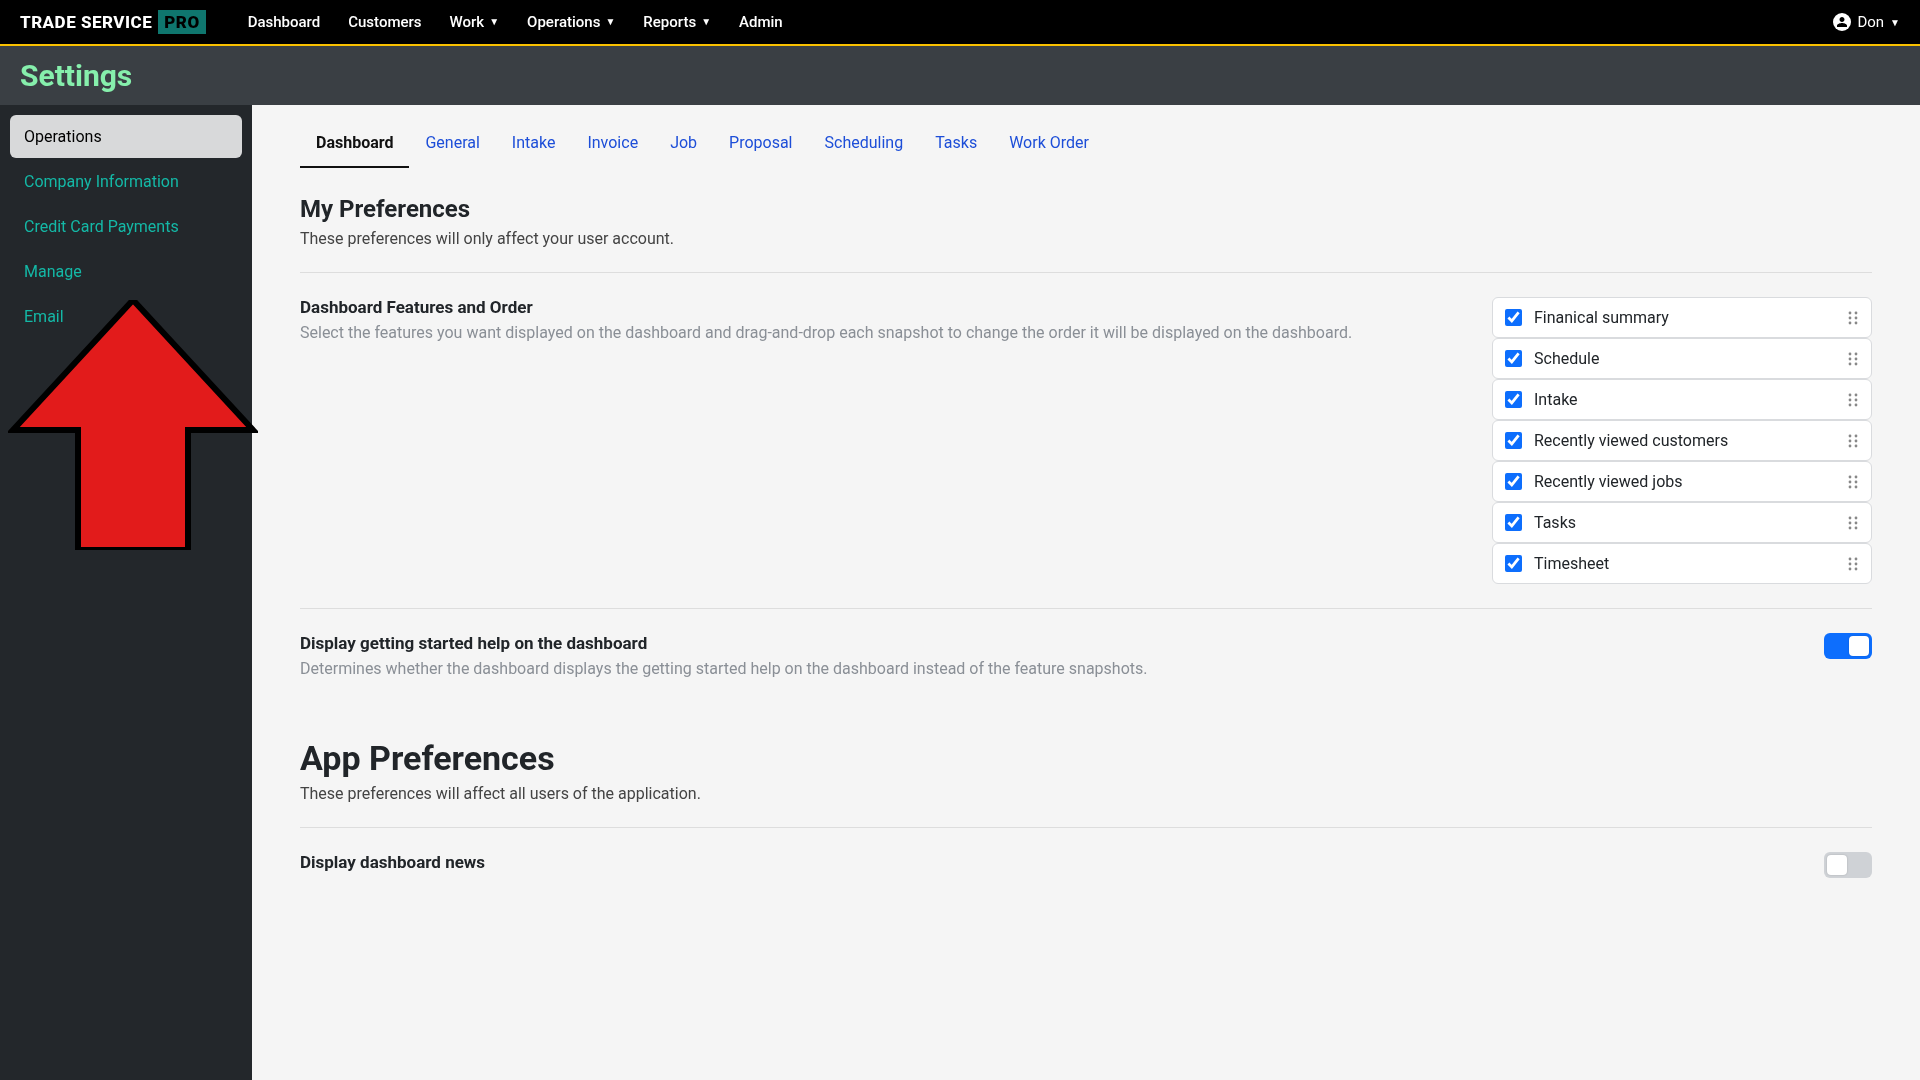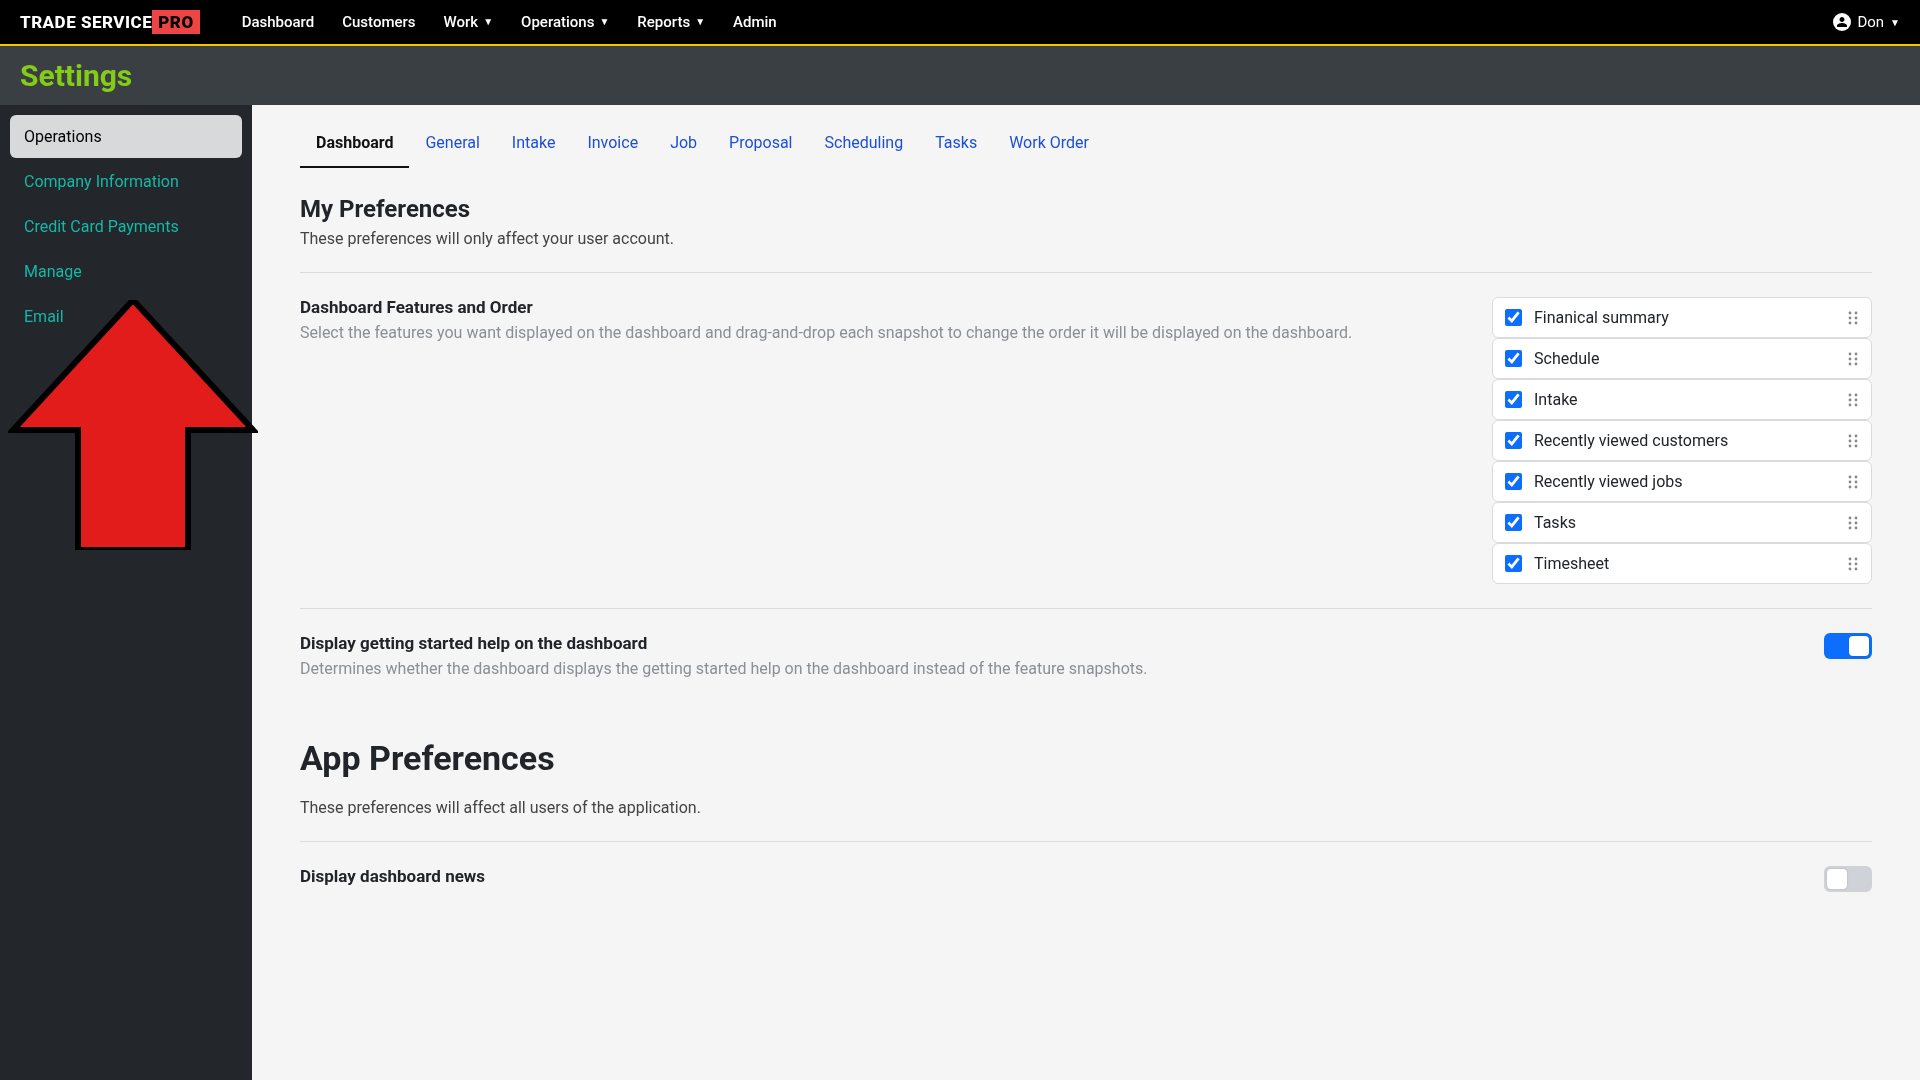--- a/index.html
+++ b/index.html
@@ -1,30 +1,30 @@
 <!DOCTYPE html>
 <html><head>
 <meta charset="utf-8">
 <style>
 * { margin: 0; padding: 0; box-sizing: border-box; }
 body { font-family: -apple-system, "Segoe UI", Roboto, Arial, sans-serif; background: #f5f5f5; color: #212529; overflow-x: hidden; }
 
 
 .topnav { background: #000; height: 46px; display: flex; align-items: center; padding: 0 20px; position: relative; border-bottom: 2px solid #f9c000; }
-.logo { display: flex; align-items: center; font-weight: 800; letter-spacing: 0.5px; font-size: 17px; color: #fff; }
-.logo-pro { background: #ef4444; color: #000; padding: 2px 6px; font-weight: 900; }
+.logo { display: flex; align-items: center; gap: 6px; font-weight: 800; letter-spacing: 0.5px; font-size: 17px; color: #fff; }
+.logo-pro { background: #0f766e; color: #000; padding: 2px 6px; font-weight: 900; }
 .nav-links { display: flex; margin-left: 28px; gap: 0; }
 .nav-link { color: #fff; padding: 0 14px; font-size: 15px; font-weight: 500; cursor: pointer; display: flex; align-items: center; gap: 5px; height: 46px; line-height: 46px; }
 .nav-link .caret { font-size: 10px; }
 .nav-user { margin-left: auto; color: #fff; display: flex; align-items: center; gap: 6px; font-size: 15px; cursor: pointer; }
 .nav-user .user-icon-wrap { width: 18px; height: 18px; border-radius: 50%; background: #fff; display: inline-flex; align-items: center; justify-content: center; }
 .nav-user .user-icon-wrap svg { width: 12px; height: 12px; fill: #000; }
 
 
-.page-header { background: #3a3f44; color: #84cc16; padding: 12px 20px; font-size: 30px; font-weight: 700; }
+.page-header { background: #3a3f44; color: #86efac; padding: 12px 20px; font-size: 30px; font-weight: 700; }
 
 
 .body-wrap { display: flex; min-height: calc(100vh - 100px); }
 .sidebar { width: 252px; background: #23272b; padding: 10px; position: relative; }
 .sidebar-item { color: #14b8a6; padding: 12px 14px; border-radius: 6px; font-size: 16px; cursor: pointer; margin-bottom: 2px; }
 .sidebar-item.active { background: #d8d9da; color: #000; }
 
 
 .red-arrow { position: absolute; top: 195px; left: 8px; pointer-events: none; }
 .red-arrow svg { width: 250px; height: 250px; }
@@ -52,21 +52,21 @@
 .feature-item .name { flex: 1; }
 .drag-handle { color: #888; cursor: grab; display: inline-flex; }
 .drag-handle svg { width: 12px; height: 14px; fill: #888; }
 
 
 .toggle { width: 48px; height: 26px; background: #0d6efd; border-radius: 6px; position: relative; cursor: pointer; }
 .toggle.off { background: #cfd2d6; }
 .toggle .knob { width: 20px; height: 20px; border-radius: 4px; background: #fff; position: absolute; top: 3px; right: 3px; box-shadow: 0 0 2px rgba(0,0,0,0.2); }
 .toggle.off .knob { left: 3px; right: auto; }
 
-.section2-title { font-size: 34px; font-weight: 700; margin: 34px 0 20px 0; }
+.section2-title { font-size: 34px; font-weight: 700; margin: 34px 0 6px 0; }
 
 
 </style>
 </head>
 <body>
 
 <div class="topnav">
   <div class="logo">
     <span>TRADE SERVICE</span>
     <span class="logo-pro">PRO</span>

